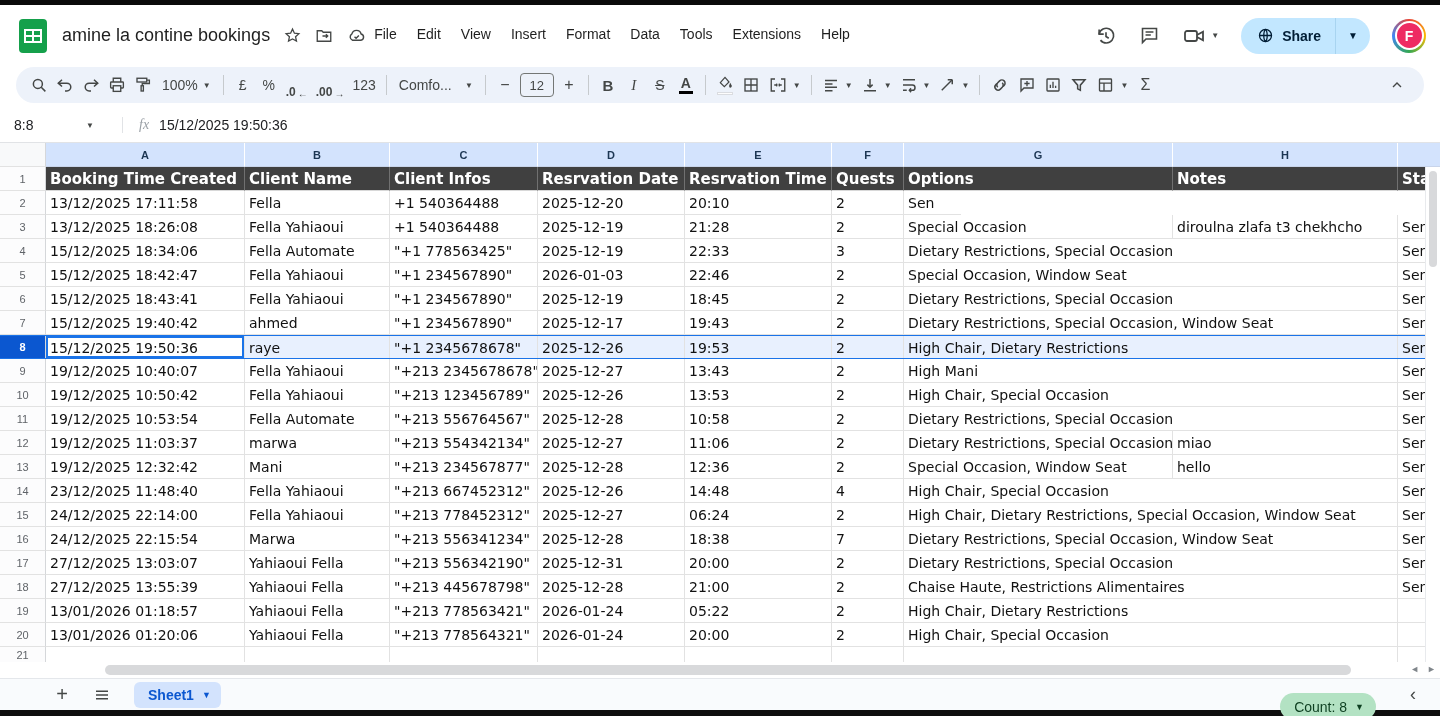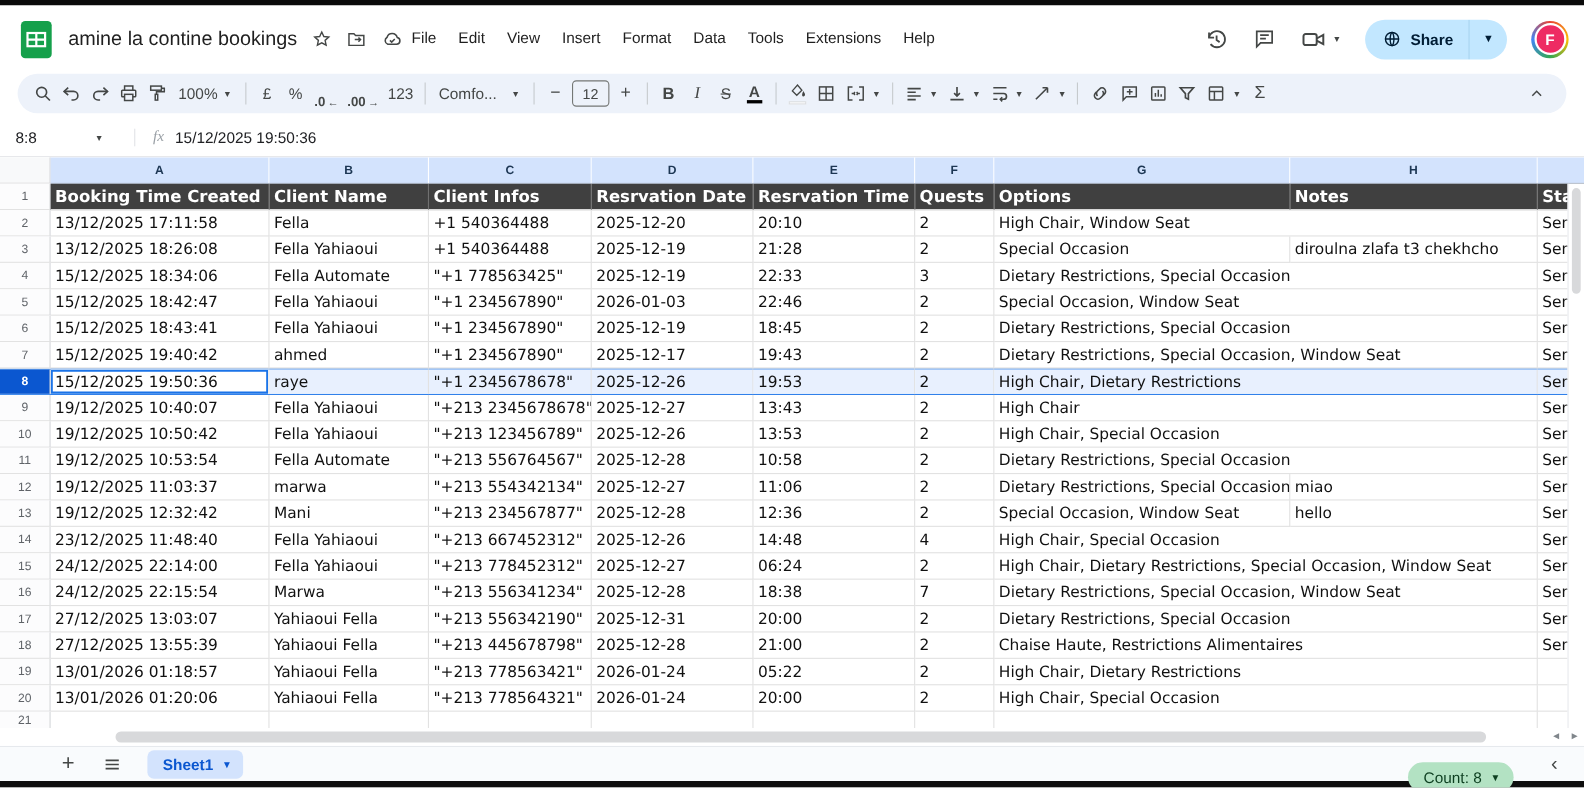--- a/index.html
+++ b/index.html
@@ -365,21 +365,20 @@
         <div class="gcell cS">Sta</div>
       </div>
       <div class="grow">
         <div class="gutter">2</div>
         <div class="gcell cA">13/12/2025 17:11:58</div>
         <div class="gcell cB">Fella</div>
         <div class="gcell cC">+1 540364488</div>
         <div class="gcell cD">2025-12-20</div>
         <div class="gcell cE">20:10</div>
         <div class="gcell cF">2</div>
-        <div class="gcell cGH">High Chair, Window Seat</div>
         <div class="gcell cS">Sen</div>
       </div>
       <div class="grow">
         <div class="gutter">3</div>
         <div class="gcell cA">13/12/2025 18:26:08</div>
         <div class="gcell cB">Fella Yahiaoui</div>
         <div class="gcell cC">+1 540364488</div>
         <div class="gcell cD">2025-12-19</div>
         <div class="gcell cE">21:28</div>
         <div class="gcell cF">2</div>
@@ -443,21 +442,21 @@
         <div class="gcell cS">Sen</div>
       </div>
       <div class="grow">
         <div class="gutter">9</div>
         <div class="gcell cA">19/12/2025 10:40:07</div>
         <div class="gcell cB">Fella Yahiaoui</div>
         <div class="gcell cC">"+213 2345678678"</div>
         <div class="gcell cD">2025-12-27</div>
         <div class="gcell cE">13:43</div>
         <div class="gcell cF">2</div>
-        <div class="gcell cGH">High Chair</div>
+        <div class="gcell cGH">High Mani</div>
         <div class="gcell cS">Sen</div>
       </div>
       <div class="grow">
         <div class="gutter">10</div>
         <div class="gcell cA">19/12/2025 10:50:42</div>
         <div class="gcell cB">Fella Yahiaoui</div>
         <div class="gcell cC">"+213 123456789"</div>
         <div class="gcell cD">2025-12-26</div>
         <div class="gcell cE">13:53</div>
         <div class="gcell cF">2</div>

